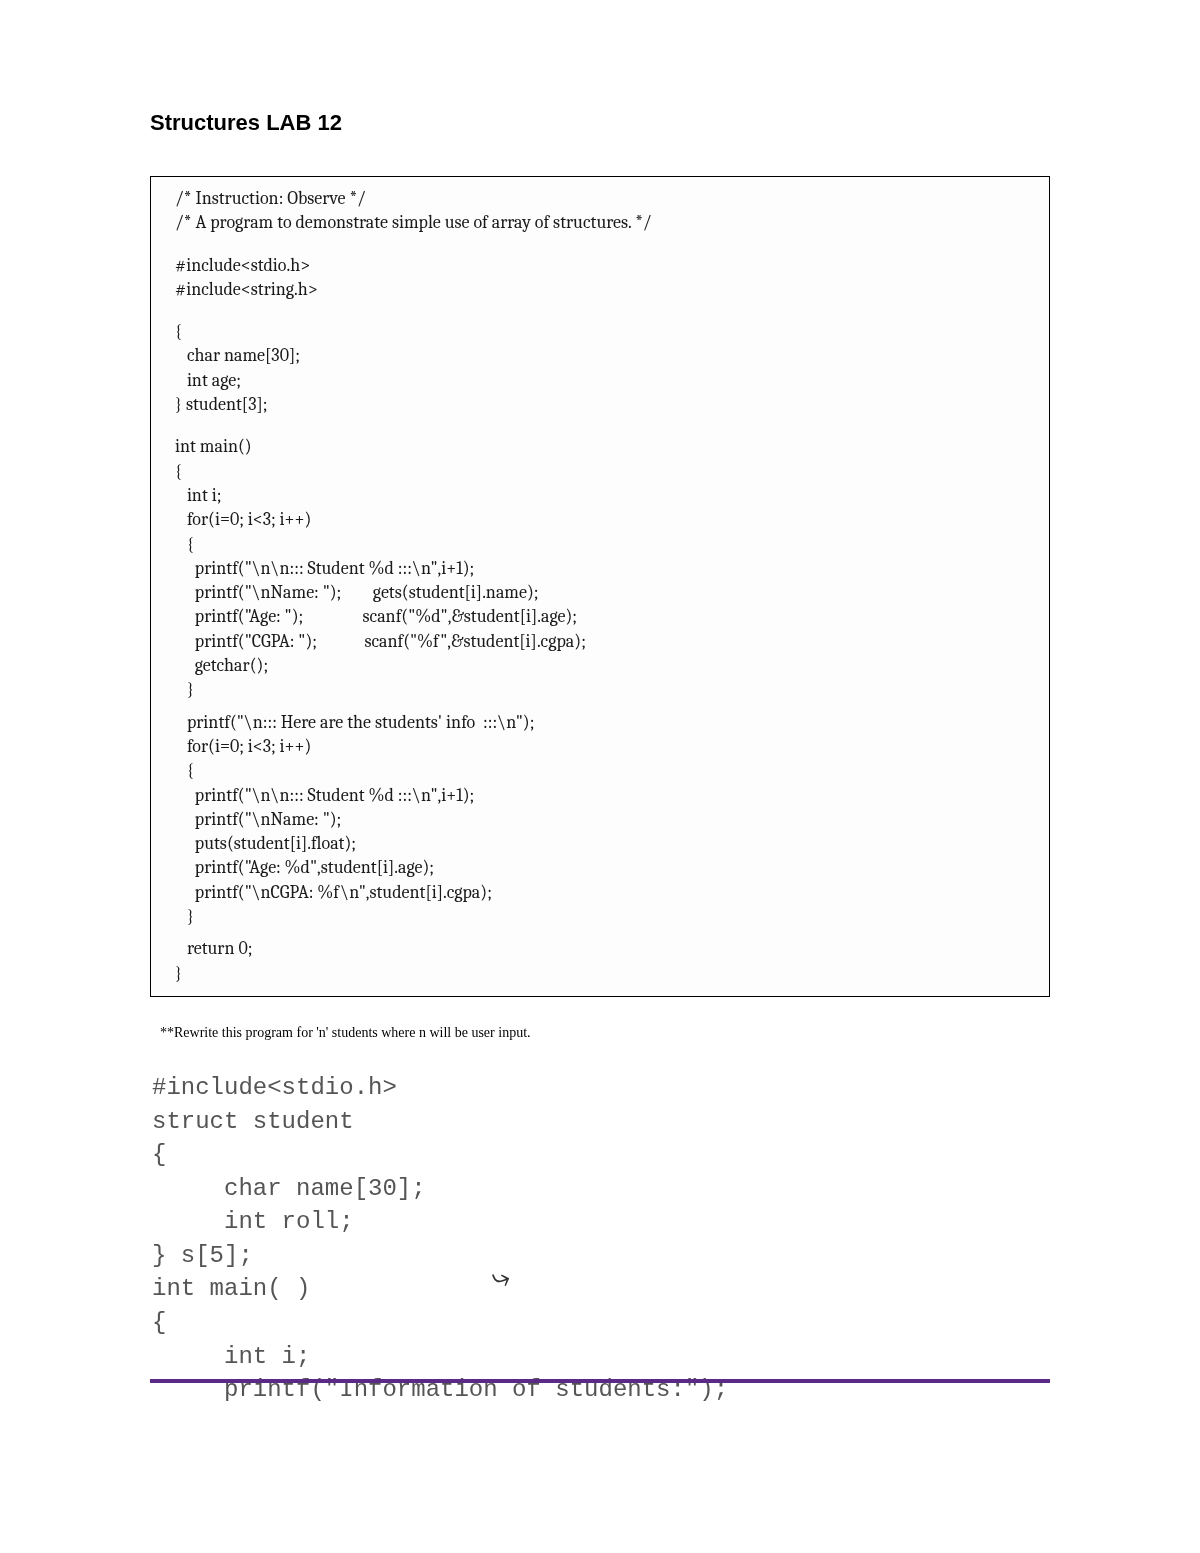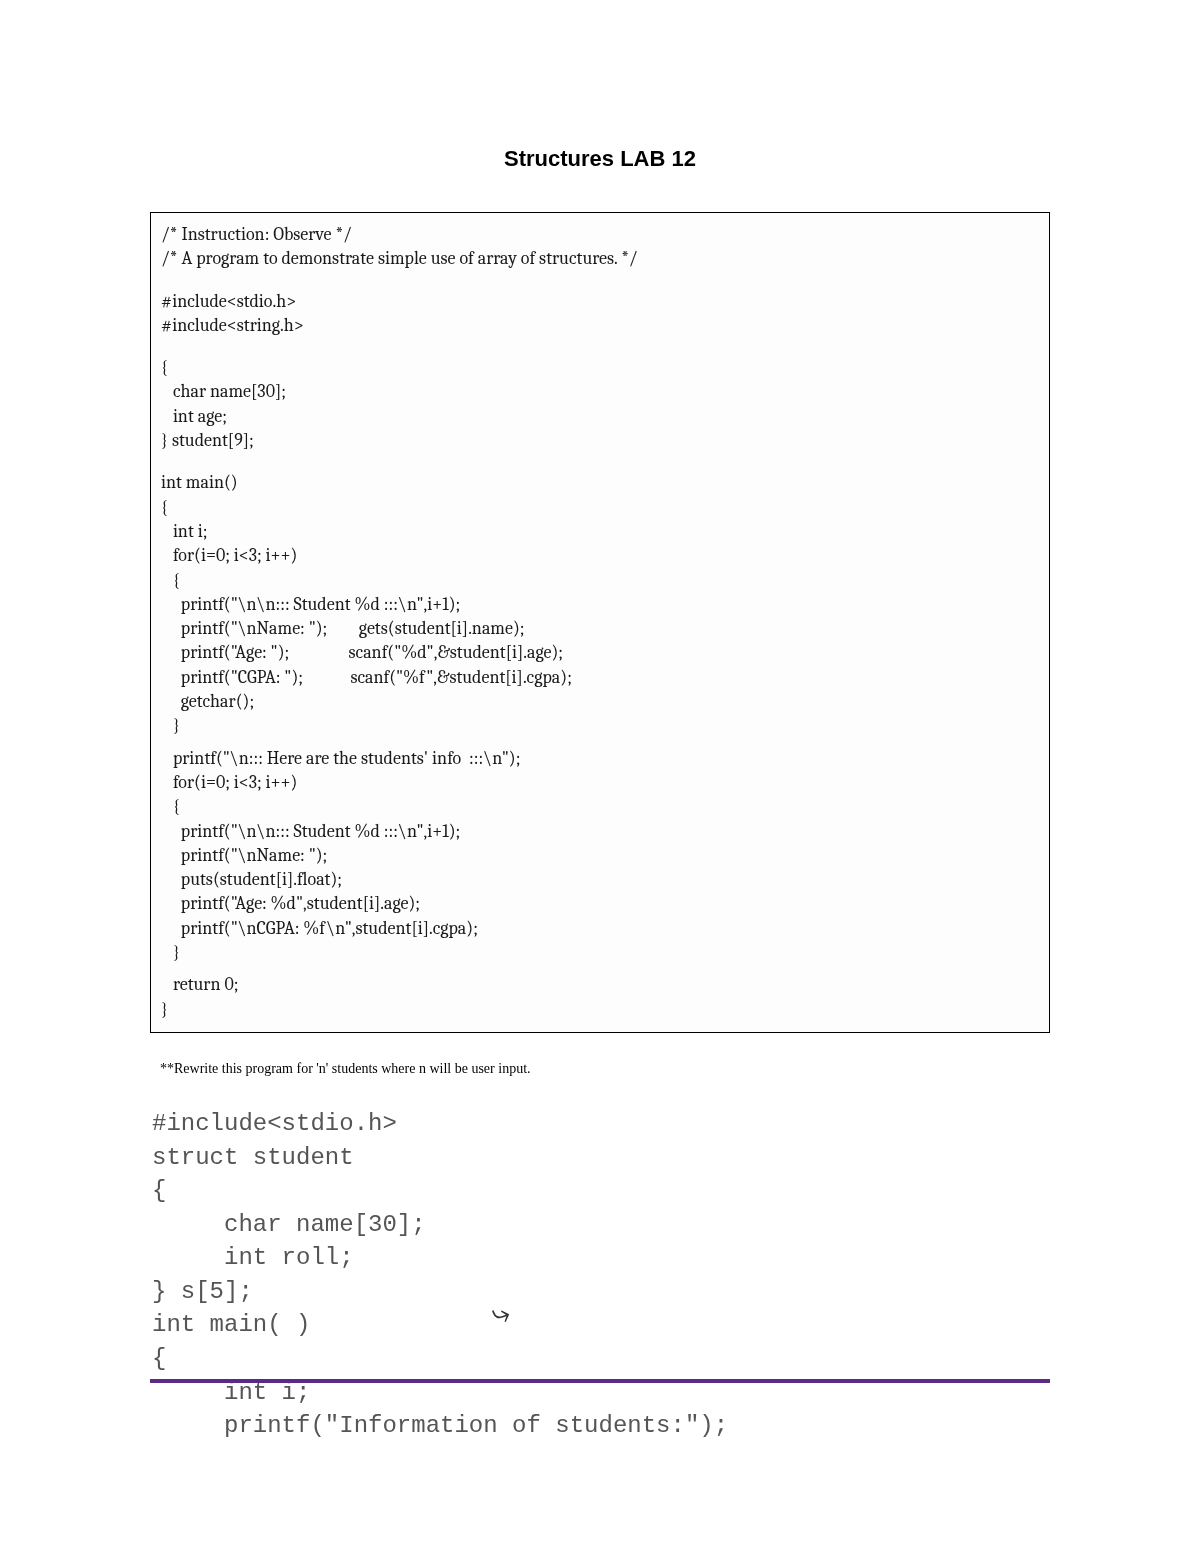--- a/index.html
+++ b/index.html
@@ -5,30 +5,28 @@
     * { margin: 0; padding: 0; box-sizing: border-box; }
     body { 
       background: #ffffff; 
       width: 1200px; 
       height: 1553px; 
       font-family: 'Times New Roman', Times, serif;
       padding: 110px 150px 0 150px;
       position: relative;
     }
     .page-title {
-      text-align: center;
       font-weight: bold;
       font-size: 22px;
       margin-bottom: 40px;
       font-family: Arial, Helvetica, sans-serif;
-      margin-top: 36px;
     }
     .code-box {
       border: 1.5px solid #000;
-      padding: 10px 10px;
+      padding: 10px 24px;
       background: #fdfdfd;
       font-family: Cambria, Georgia, 'Times New Roman', serif;
       font-size: 18px;
       line-height: 1.35;
       color: #1a1a1a;
       margin-bottom: 28px;
     }
     .code-box .line { white-space: pre; }
     .blank { height: 18px; }
     .blank-half { height: 8px; }
@@ -72,21 +70,21 @@
 <div class="code-box">
   <div class="line">/* Instruction: Observe */</div>
   <div class="line">/* A program to demonstrate simple use of array of structures. */</div>
   <div class="blank"></div>
   <div class="line">#include&lt;stdio.h&gt;</div>
   <div class="line">#include&lt;string.h&gt;</div>
   <div class="blank"></div>
   <div class="line">{</div>
   <div class="line">   char name[30];</div>
   <div class="line">   int age;</div>
-  <div class="line">} student[9];</div>
+  <div class="line">} student[3];</div>
   <div class="blank"></div>
   <div class="line">int main()</div>
   <div class="line">{</div>
   <div class="line">   int i;</div>
   <div class="line">   for(i=0; i&lt;3; i++)</div>
   <div class="line">   {</div>
   <div class="line">     printf("\n\n::: Student %d :::\n",i+1);</div>
   <div class="line">     printf("\nName: ");        gets(student[i].name);</div>
   <div class="line">     printf("Age: ");               scanf("%d",&amp;student[i].age);</div>
   <div class="line">     printf("CGPA: ");            scanf("%f",&amp;student[i].cgpa);</div>

